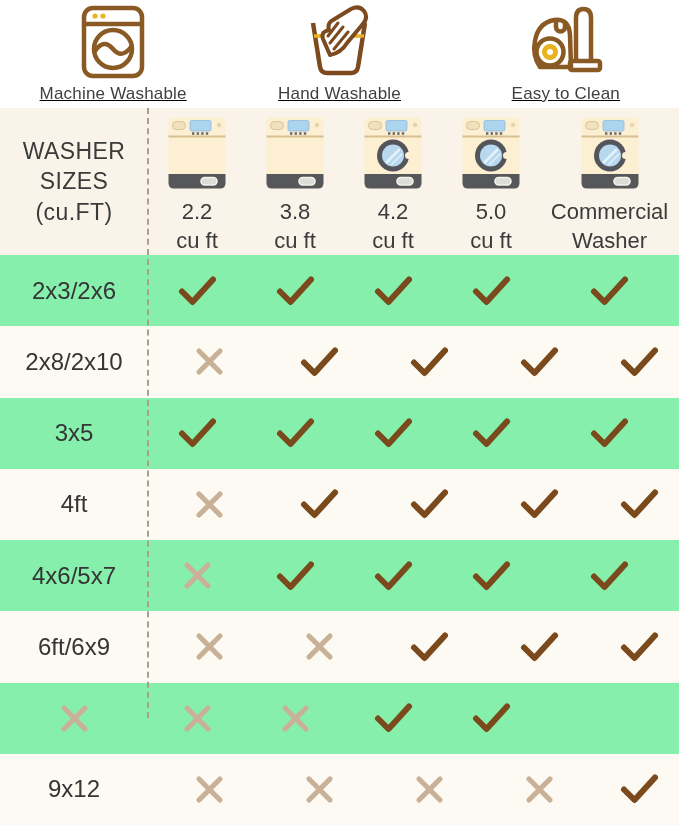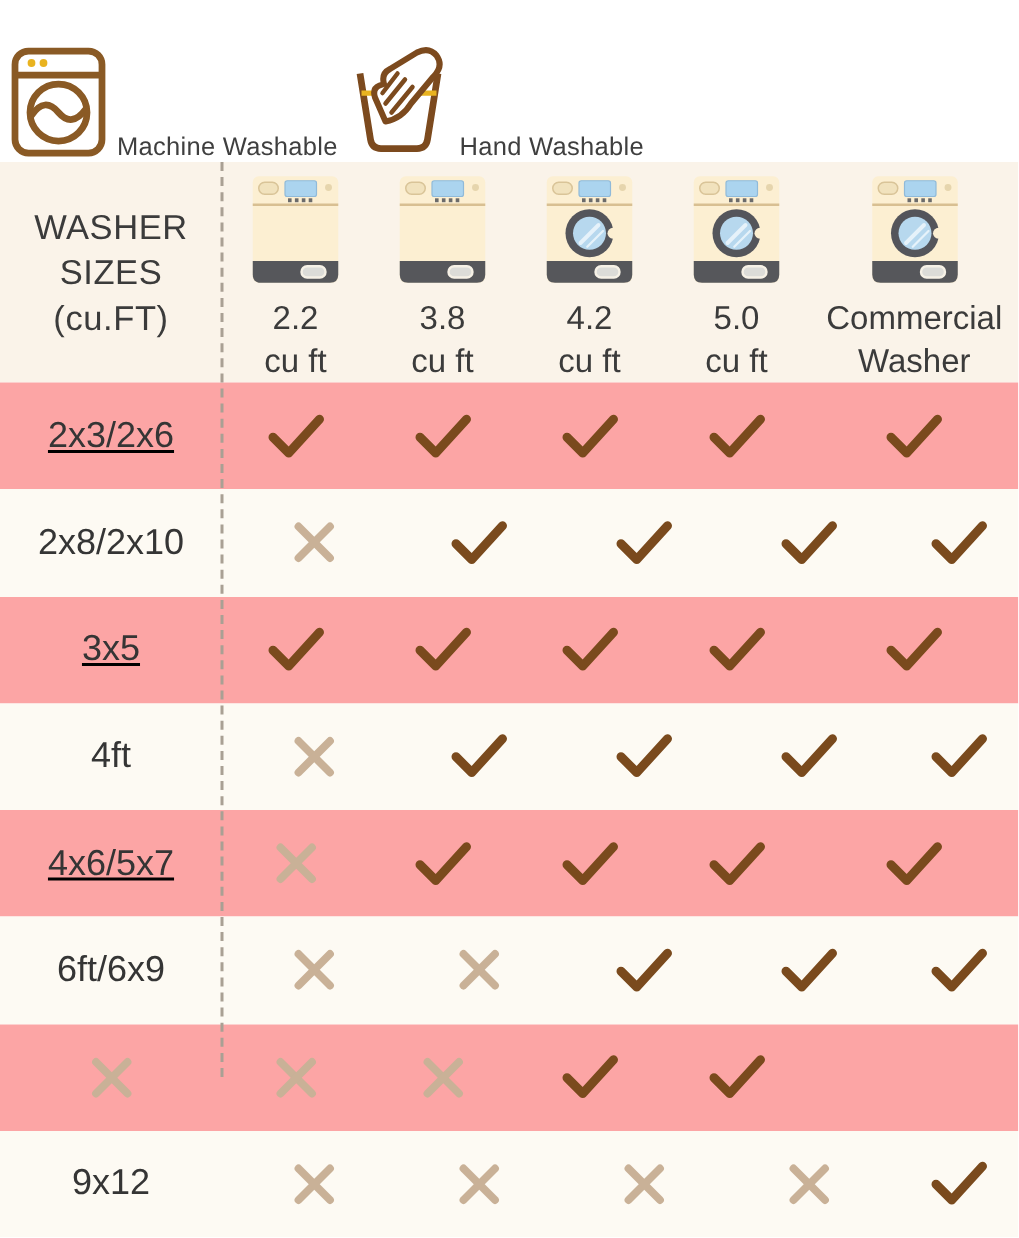--- a/index.html
+++ b/index.html
@@ -3,39 +3,39 @@
 <meta charset="utf-8">
 <style>
   html,body { margin:0; padding:0; background:#ffffff; }
   .page {
     position:relative; width:679px; height:825px; overflow:hidden;
     background:#ffffff; font-family:"Liberation Sans", sans-serif;
     -webkit-font-smoothing:antialiased;
   }
   
   .features { height:108px; display:grid; grid-template-columns:1fr 1fr 1fr; background:#ffffff; }
-  .feature { display:flex; flex-direction:row; align-items:flex-end; padding-top:2px; }
+  .feature { display:flex; flex-direction:column; align-items:center; padding-top:2px;text-decoration:underline; }
   .f-icon { height:80px; display:flex; align-items:center; justify-content:center; }
   .f-label { font-size:17px; color:#3f3f3f; margin-top:2px; letter-spacing:0.2px; }
 
   
   .table { position:relative; height:610px; }
   .grid-row { display:grid; grid-template-columns:148px 98px 98px 98px 98px 1fr; }
   .thead { height:147px; background:#faf3e9; }
   .corner {
     display:flex; flex-direction:column; align-items:center; justify-content:center;
     font-size:23px; color:#3b3b3b; line-height:1.32; letter-spacing:0.4px;
   }
   .col-head { display:flex; flex-direction:column; align-items:center; padding-top:9px; }
   .w-icon { height:74px; display:flex; align-items:flex-start; justify-content:center; }
   .c-label { font-size:22px; color:#3b3b3b; text-align:center; line-height:1.32; margin-top:6px; }
   .c-label span { display:block; }
 
   .trow { height:71.25px; align-items:center; }
-  .trow.odd  { background:#fca5a5;text-decoration:underline; }
+  .trow.odd  { background:#86efac; }
   .trow.even { background:#fdfaf3;gap:12px; }
   .r-label { text-align:center; font-size:24px; color:#353535; }
   .cell { display:flex; justify-content:center; align-items:center; }
   .mark { display:flex; }
 
   .divider {
     position:absolute; left:147px; top:0; height:100%; width:0;
     border-left:2px dashed #a9a094; pointer-events:none;
   }
 </style>
@@ -65,20 +65,35 @@
     <path d="M31 52 L24 36 Q22 30 27 28 L30 27 Q28 20 34 17 L52 6 Q60 2 65 8 Q70 15 63 22 L48 40 Q42 50 31 52 Z" fill="#ffffff" stroke="#7c4a1e" stroke-width="4" stroke-linecap="round" stroke-linejoin="round"></path>
     <g fill="none" stroke="#7c4a1e" stroke-width="3" stroke-linecap="round">
       <path d="M35 46 L49 29"></path>
               <path d="M31 40 L44 24"></path>
               <path d="M29 33 L39 20"></path>
     </g>
   </svg>
         </span>
         <div class="f-label">Hand Washable</div>
       </div>
+      <div class="feature">
+        <span class="f-icon">
+          <svg width="80" height="78" viewBox="0 0 80 78">
+    <g fill="none" stroke="#8a5a25" stroke-width="4.5" stroke-linejoin="round">
+      <path d="M50 60 L50 15 Q50 6 57.5 6 Q65 6 65 15 L65 58"></path>
+      <rect x="44" y="58" width="30" height="9" rx="2"></rect>
+      <path d="M14 64 Q6 52 9 38 Q12 20 28 17 Q43 15 44 32 L45 64 Z"></path>
+      <circle cx="24" cy="49" r="13.5" fill="#ffffff"></circle>
+      <circle cx="24" cy="49" r="5.5" stroke="#e9b31f" stroke-width="5"></circle>
+      <path d="M30 17 L30 24 a4.5 4.5 0 0 0 9 0 L39 19"></path>
+    </g>
+  </svg>
+        </span>
+        <div class="f-label">Easy to Clean</div>
+      </div>
     </div>
   <div class="table">
     <div class="thead grid-row" id="thead">
         <div class="corner">
           <div>WASHER</div>
           <div>SIZES</div>
           <div>(cu.FT)</div>
         </div>
         <div class="col-head">
           <span class="w-icon">

